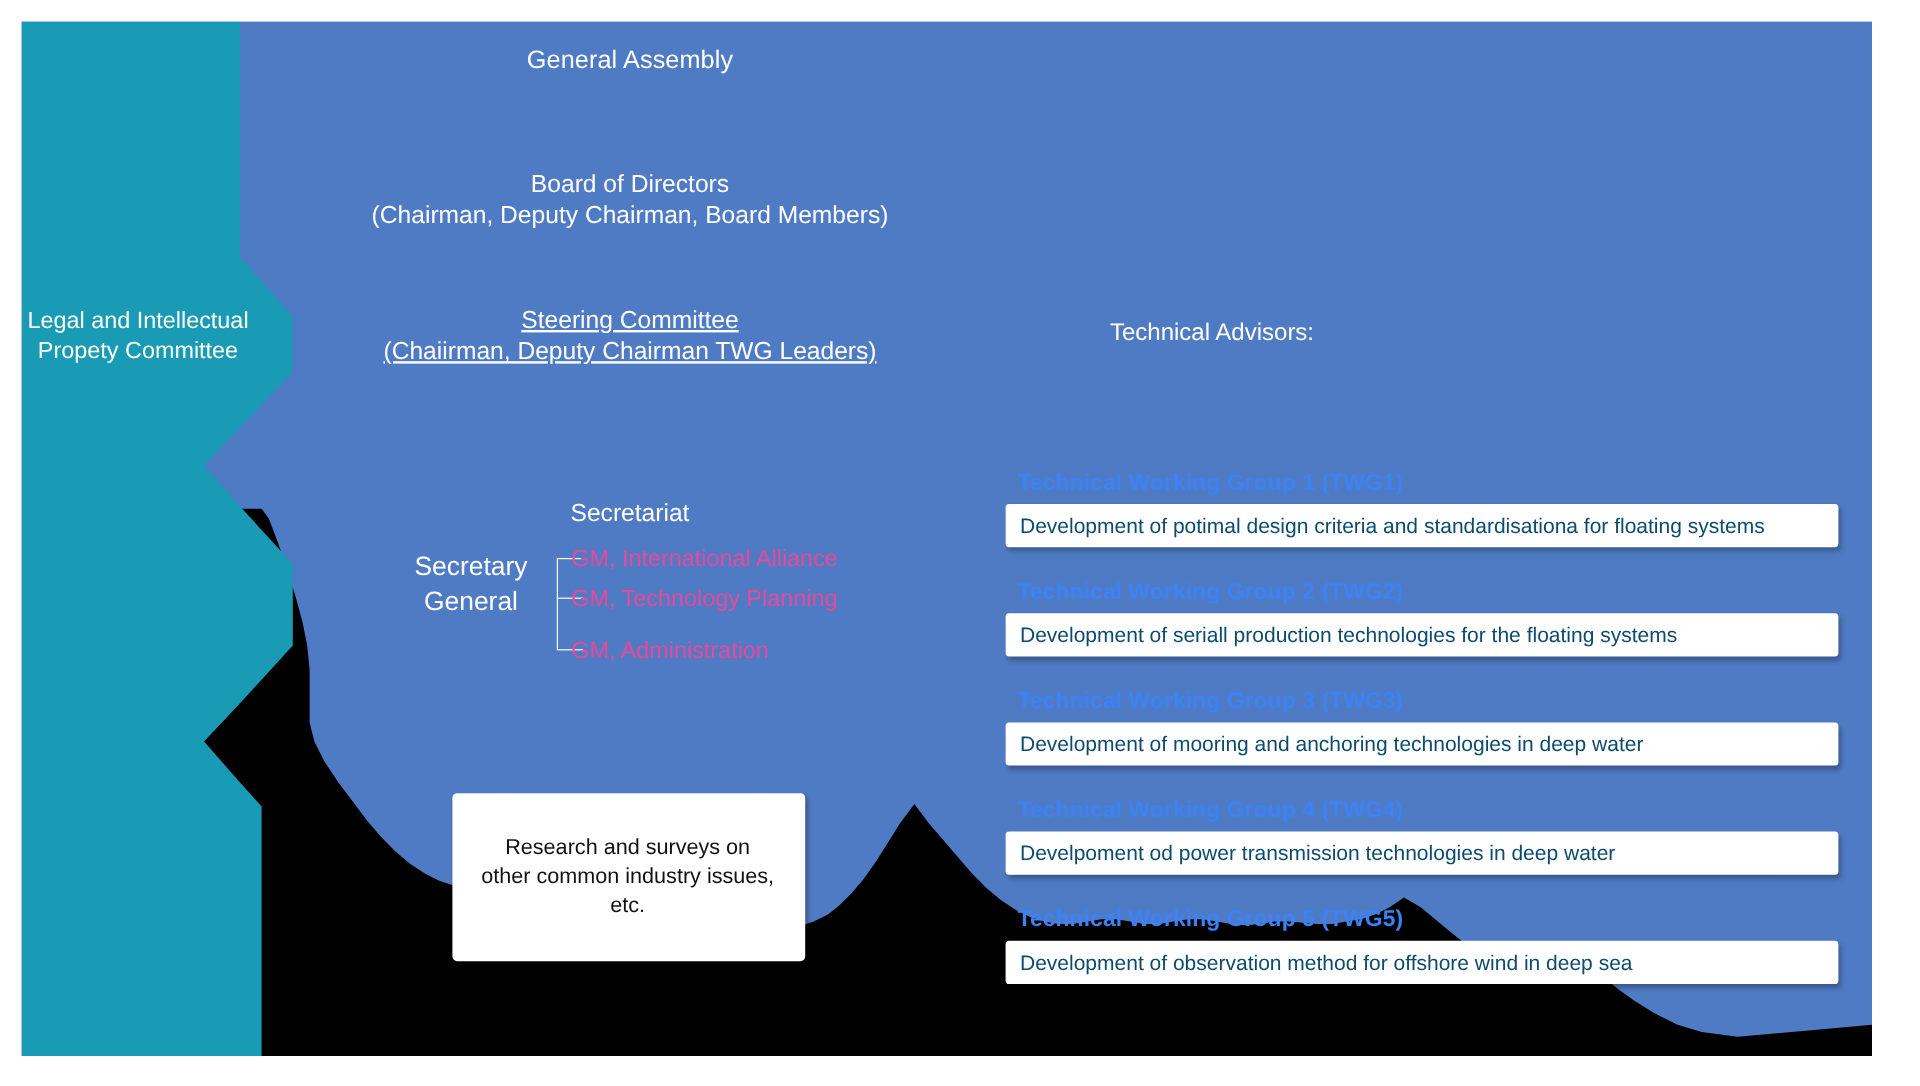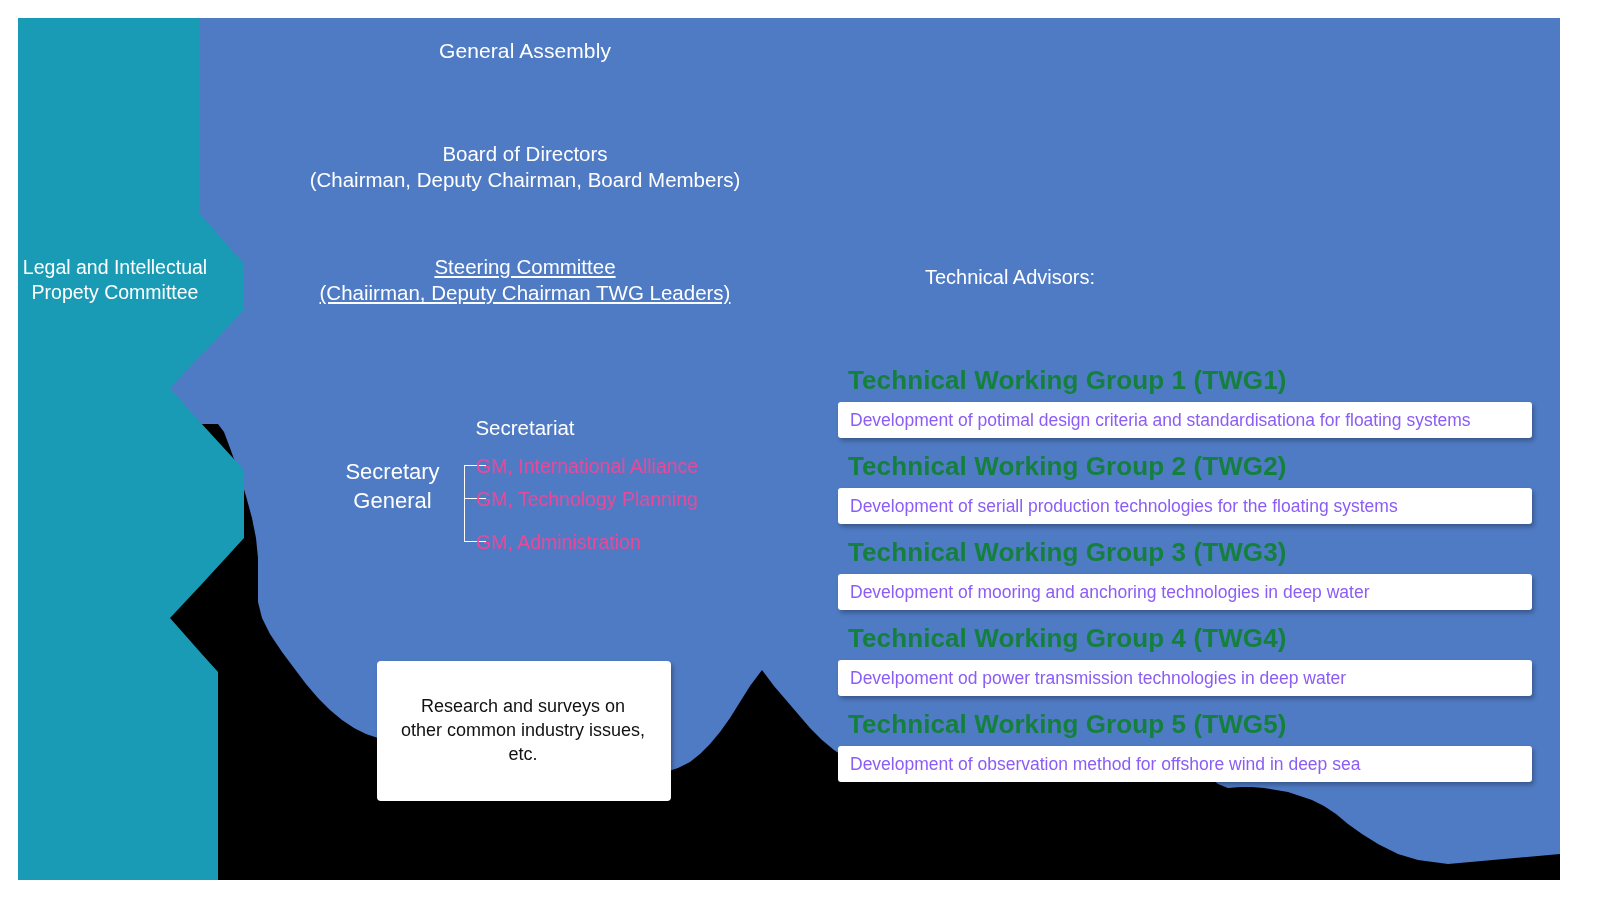--- a/index.html
+++ b/index.html
@@ -103,31 +103,31 @@
     text-align: center; white-space: pre-line;
   }
 
   
   #twg-list {
     position: absolute; left: 838px; top: 365px;
     width: 694px;
   }
   .twg-item { margin-bottom: 13px; }
   .twg-head {
-    color: #15803d; font-size: 26px; font-weight: bold;
-    padding-left: 10px; margin-bottom: 6px; letter-spacing: .1px;
+    color: #3b82f6; font-size: 19px; font-weight: bold;
+    padding-left: 10px; margin-bottom: 6px; letter-spacing: .1px; margin-top: 27px;
   }
   .twg-body {
     background: #ffffff; border-radius: 3px;
     box-shadow: 2px 3px 4px rgba(0,0,0,.28);
     height: 36px; display: flex; align-items: center;
     padding: 0 12px;
   }
   .twg-body span {
-    color: #8b5cf6; font-size: 17.5px; white-space: nowrap;
+    color: #0c4a6e; font-size: 17.5px; white-space: nowrap;
   }
 </style>
 </head>
 <body>
 
 <div id="stage">
 
   <div class="panel-blue"></div>
 
   <div class="silhouette-layer">

